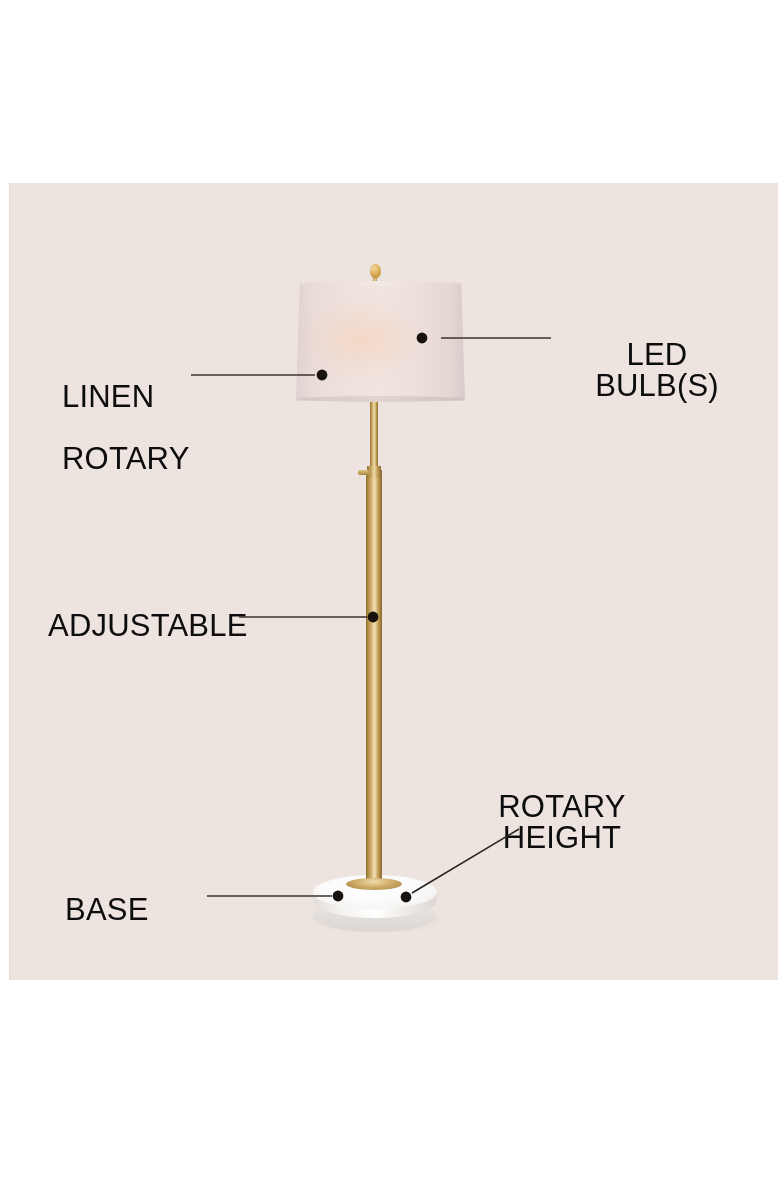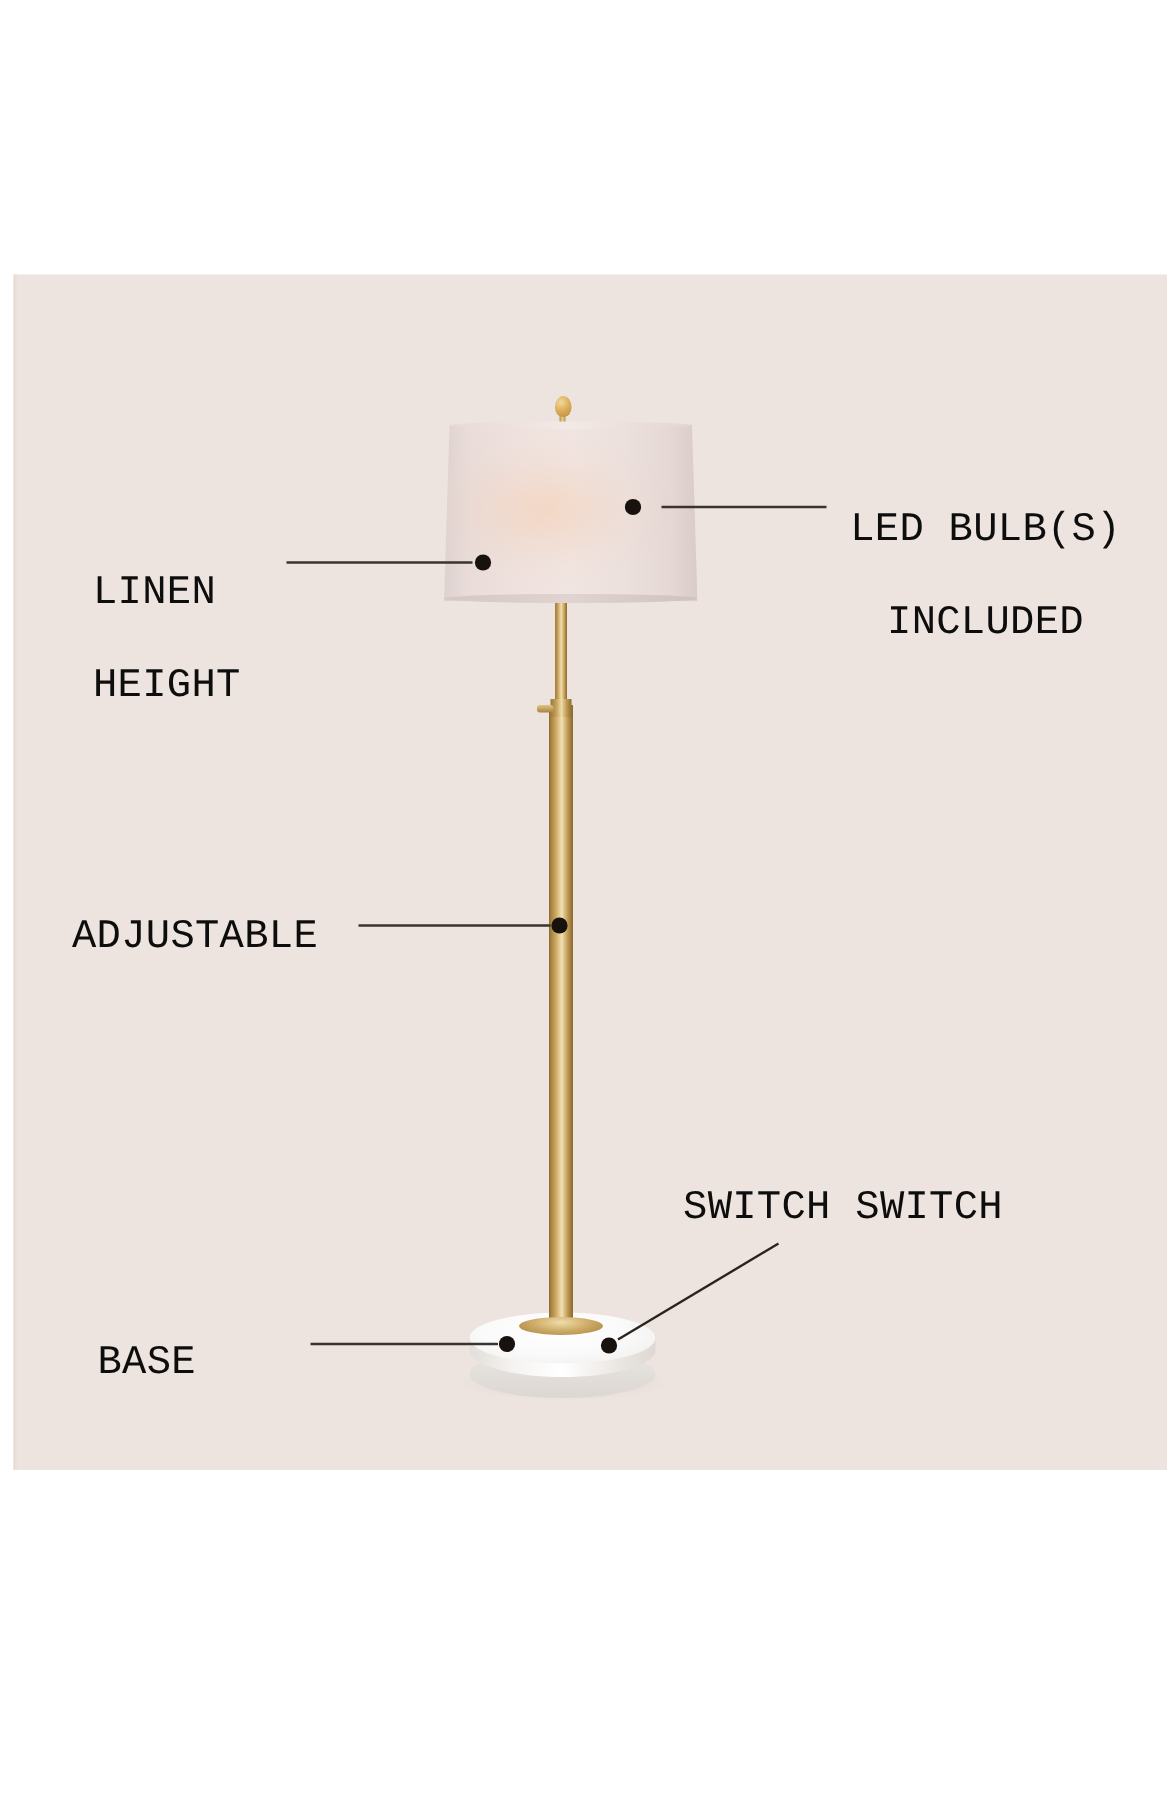--- a/index.html
+++ b/index.html
@@ -207,25 +207,25 @@
   
   #annotations {
     position: absolute;
     left: 0; top: 0;
     width: 780px; height: 1196px;
     z-index: 10;
   }
   .callout-label {
     position: absolute;
     color: #0d0d0d;
-    font-size: 27px;
+    font-size: 31px;
     line-height: 31px;
     letter-spacing: 0.2px;
     white-space: pre-line;
-    font-family: Liberation Mono, monospace;
+    font-family: Liberation Sans, sans-serif;
   }
   .lbl-right { text-align: center; }
   .lbl-left  { text-align: left; }
 </style>
 </head>
 <body>
 
 <div id="canvas">
 
   <div id="panel"></div>
@@ -261,33 +261,32 @@
       <line x1="412" y1="893" x2="519" y2="829" stroke="#2a2421" stroke-width="1.6"></line>
       <circle cx="406" cy="897" r="5.4" fill="#18120f"></circle>
 
       <line x1="207" y1="896" x2="332" y2="896" stroke="#3b332f" stroke-width="1.6"></line>
       <circle cx="338" cy="896" r="5.4" fill="#18120f"></circle>
     </g>
   </svg>
 
   <div class="callout-label lbl-right" style="left:566px; top:308px; width:182px;">
     <div>LED BULB(S)</div>
-    <div>INCLUDED</div>
   </div>
 
   <div class="callout-label lbl-left" style="left:62px; top:350px; width:140px;">
     <div>LINEN</div>
-    <div>HEIGHT</div>
+    <div>ROTARY</div>
   </div>
 
   <div class="callout-label lbl-left" style="left:48px; top:579px; width:192px;">
     <div>ADJUSTABLE</div>
   </div>
 
   <div class="callout-label lbl-right" style="left:443px; top:760px; width:238px;">
-    <div>SWITCH SWITCH</div>
+    <div>ROTARY HEIGHT</div>
   </div>
 
   <div class="callout-label lbl-left" style="left:65px; top:863px; width:156px;">
     <div>BASE</div>
   </div>
 
 </div>
 
 </body></html>

